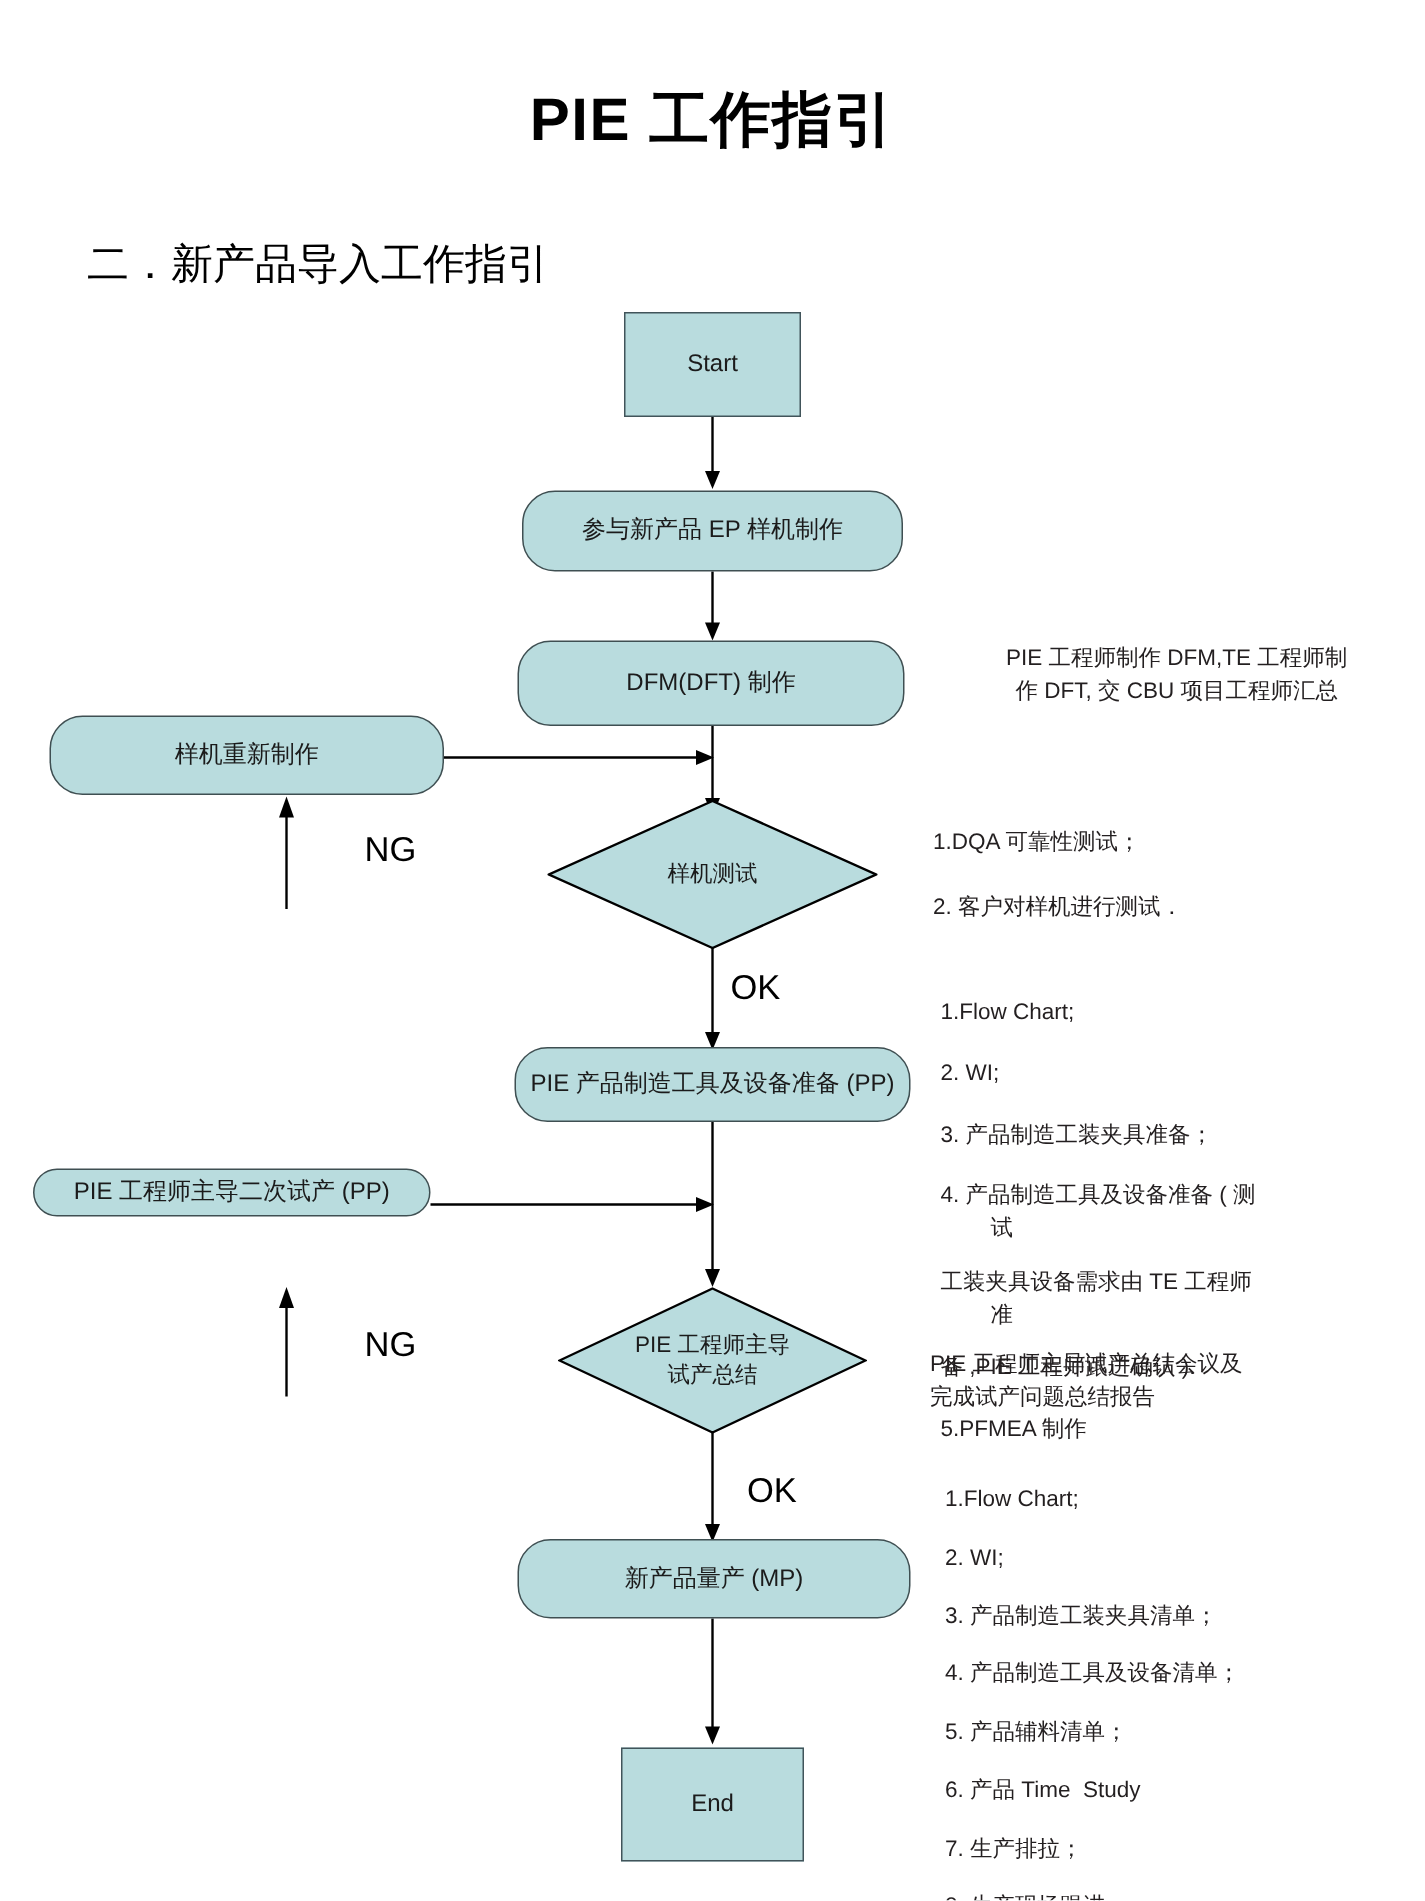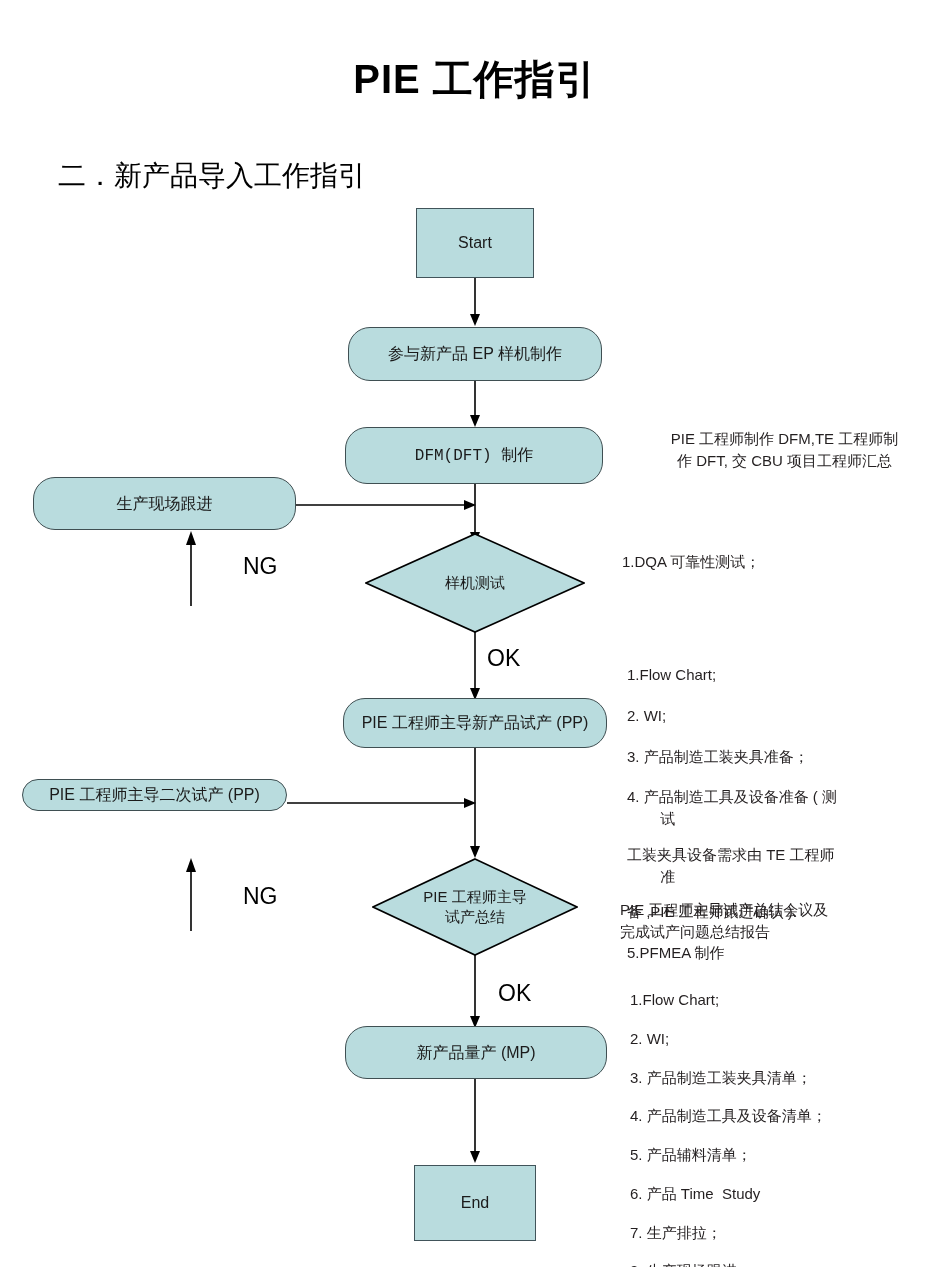--- a/index.html
+++ b/index.html
@@ -223,39 +223,39 @@
   </div>
 
   <div class="node rect" style="left:416px; top:208px; width:118px; height:70px;">
     <span class="node-label">Start</span>
   </div>
 
   <div class="node rounded" style="left:348px; top:327px; width:254px; height:54px;">
     <span class="node-label">参与新产品 EP 样机制作</span>
   </div>
 
-  <div class="node rounded" style="left:345px; top:427px; width:258px; height:57px;font-family:Liberation Mono, monospace;">
+  <div class="node rounded" style="left:345px; top:427px; width:258px; height:57px;">
     <span class="node-label">DFM(DFT) 制作</span>
   </div>
 
   <div class="node rounded" style="left:33px; top:477px; width:263px; height:53px;">
-    <span class="node-label">生产现场跟进</span>
+    <span class="node-label">样机重新制作</span>
   </div>
 
   <div class="diamond-wrap" style="left:365px; top:533px; width:220px; height:100px;">
     <div class="diamond-shape">
       <svg viewBox="0 0 220 100" preserveAspectRatio="none">
         <polygon points="110,1 219,50 110,99 1,50" fill="#b9dcde" stroke="#000" stroke-width="1.6"></polygon>
       </svg>
     </div>
     <div class="diamond-label">样机测试</div>
   </div>
 
   <div class="node rounded" style="left:343px; top:698px; width:264px; height:50px;">
-    <span class="node-label">PIE 工程师主导新产品试产 (PP)</span>
+    <span class="node-label">PIE 产品制造工具及设备准备 (PP)</span>
   </div>
 
   <div class="node rounded" style="left:22px; top:779px; width:265px; height:32px;">
     <span class="node-label">PIE 工程师主导二次试产 (PP)</span>
   </div>
 
   <div class="diamond-wrap" style="left:372px; top:858px; width:206px; height:98px;">
     <div class="diamond-shape">
       <svg viewBox="0 0 206 98" preserveAspectRatio="none">
         <polygon points="103,1 205,49 103,97 1,49" fill="#b9dcde" stroke="#000" stroke-width="1.6"></polygon>
@@ -282,20 +282,21 @@
   <div class="edge-label" style="left:243px; top:883px;">NG</div>
   <div class="edge-label" style="left:498px; top:980px;">OK</div>
 
   <div class="note note-tight" style="left:622px; top:428px; width:325px;text-align:center;">
     <div class="note-line">PIE 工程师制作 DFM,TE 工程师制</div>
     <div class="note-line">作 DFT, 交 CBU 项目工程师汇总</div>
   </div>
 
   <div class="note note-list" style="left:622px; top:551px; width:325px;">
     <div class="note-line">1.DQA 可靠性测试；</div>
+    <div class="note-line" style="margin-top:21px;">2. 客户对样机进行测试．</div>
   </div>
 
   <div class="note note-list" style="left:627px; top:664px; width:325px;">
     <div class="note-line" style="margin-bottom:19px;">1.Flow Chart;</div>
     <div class="note-line" style="margin-bottom:19px;">2. WI;</div>
     <div class="note-line" style="margin-bottom:19px;">3. 产品制造工装夹具准备；</div>
     <div class="note-line" style="margin-bottom:14px;">4. 产品制造工具及设备准备 ( 测
         试</div>
     <div class="note-line" style="margin-bottom:14px;">工装夹具设备需求由 TE 工程师
         准</div>

